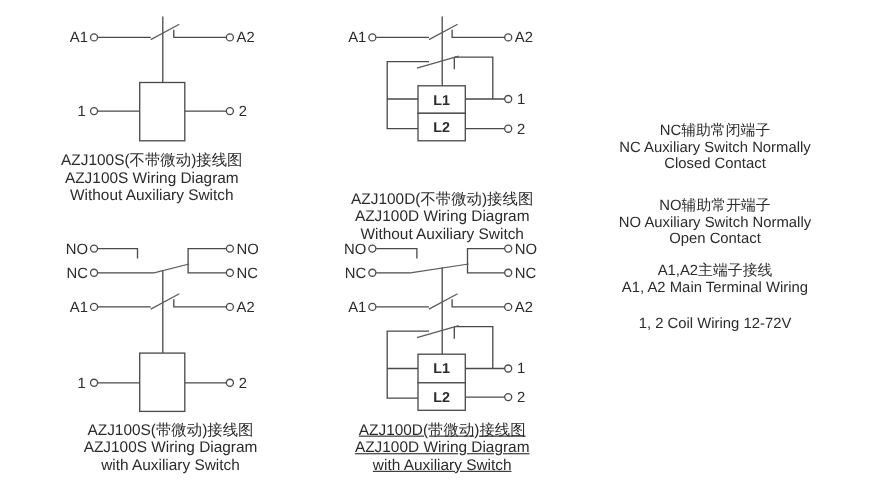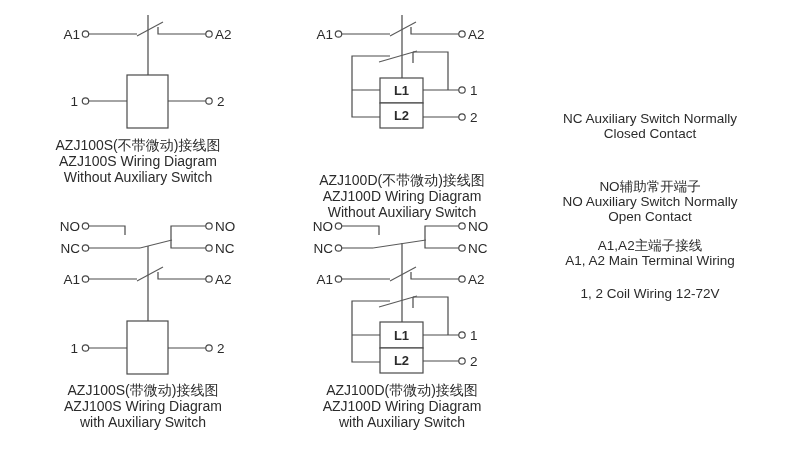--- a/index.html
+++ b/index.html
@@ -138,32 +138,33 @@
   <div class="caption" style="left:18px; top:138px;">
     <div>AZJ100S(不带微动)接线图</div>
     <div>AZJ100S Wiring Diagram</div>
     <div>Without Auxiliary Switch</div>
   </div>
   <div class="caption" style="left:282px; top:138px;margin-top:35px;">
     <div>AZJ100D(不带微动)接线图</div>
     <div>AZJ100D Wiring Diagram</div>
     <div>Without Auxiliary Switch</div>
   </div>
-  <div class="caption" style="left:23px; top:383px;">
+  <div class="caption" style="left:35px; top:383px;">
     <div>AZJ100S(带微动)接线图</div>
     <div>AZJ100S Wiring Diagram</div>
     <div>with Auxiliary Switch</div>
   </div>
-  <div class="caption" style="left:282px; top:383px;">
+  <div class="caption" style="left:282px; top:383px;text-decoration:underline;">
     <div>AZJ100D(带微动)接线图</div>
     <div>AZJ100D Wiring Diagram</div>
     <div>with Auxiliary Switch</div>
   </div>
 
   <div class="note" style="top:112px;">
+    <div>NC辅助常闭端子</div>
     <div>NC Auxiliary Switch Normally</div>
     <div>Closed Contact</div>
   </div>
   <div class="note" style="top:180px;">
     <div>NO辅助常开端子</div>
     <div>NO Auxiliary Switch Normally</div>
     <div>Open Contact</div>
   </div>
   <div class="note" style="top:239px;">
     <div>A1,A2主端子接线</div>

